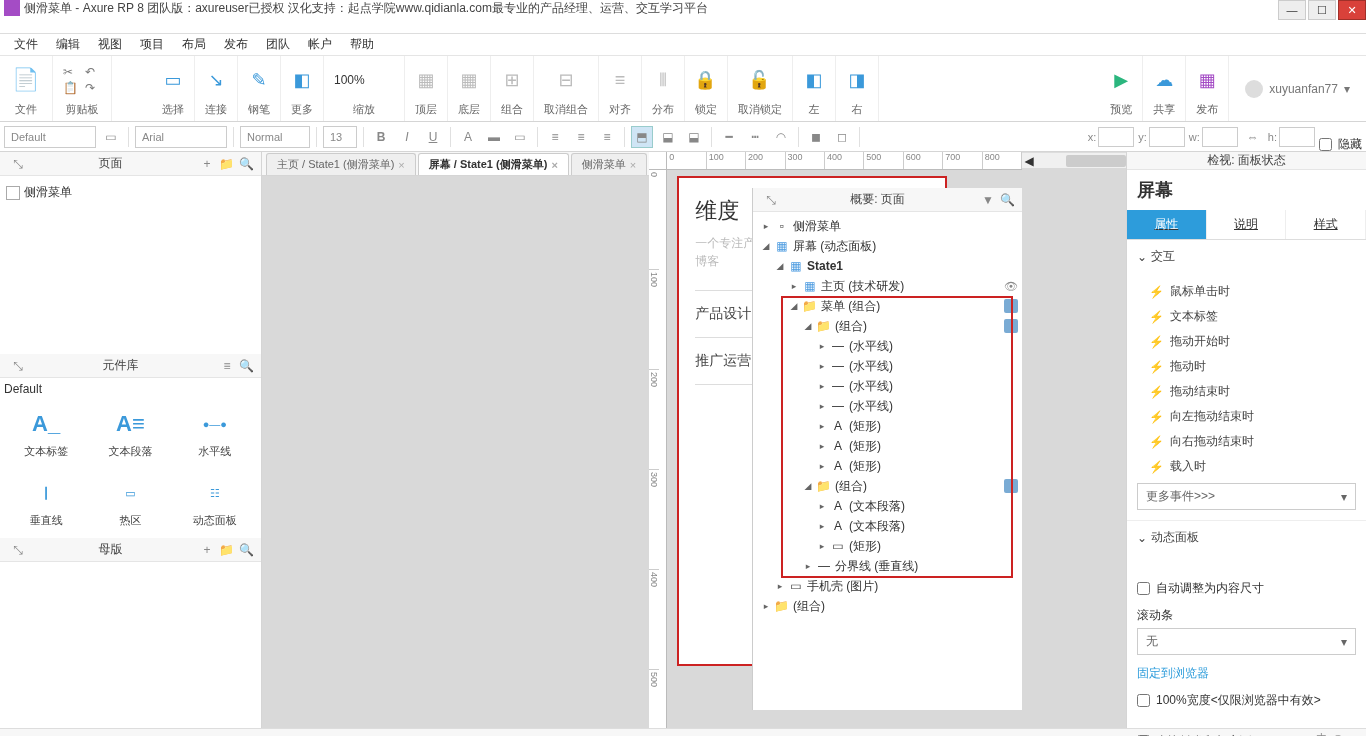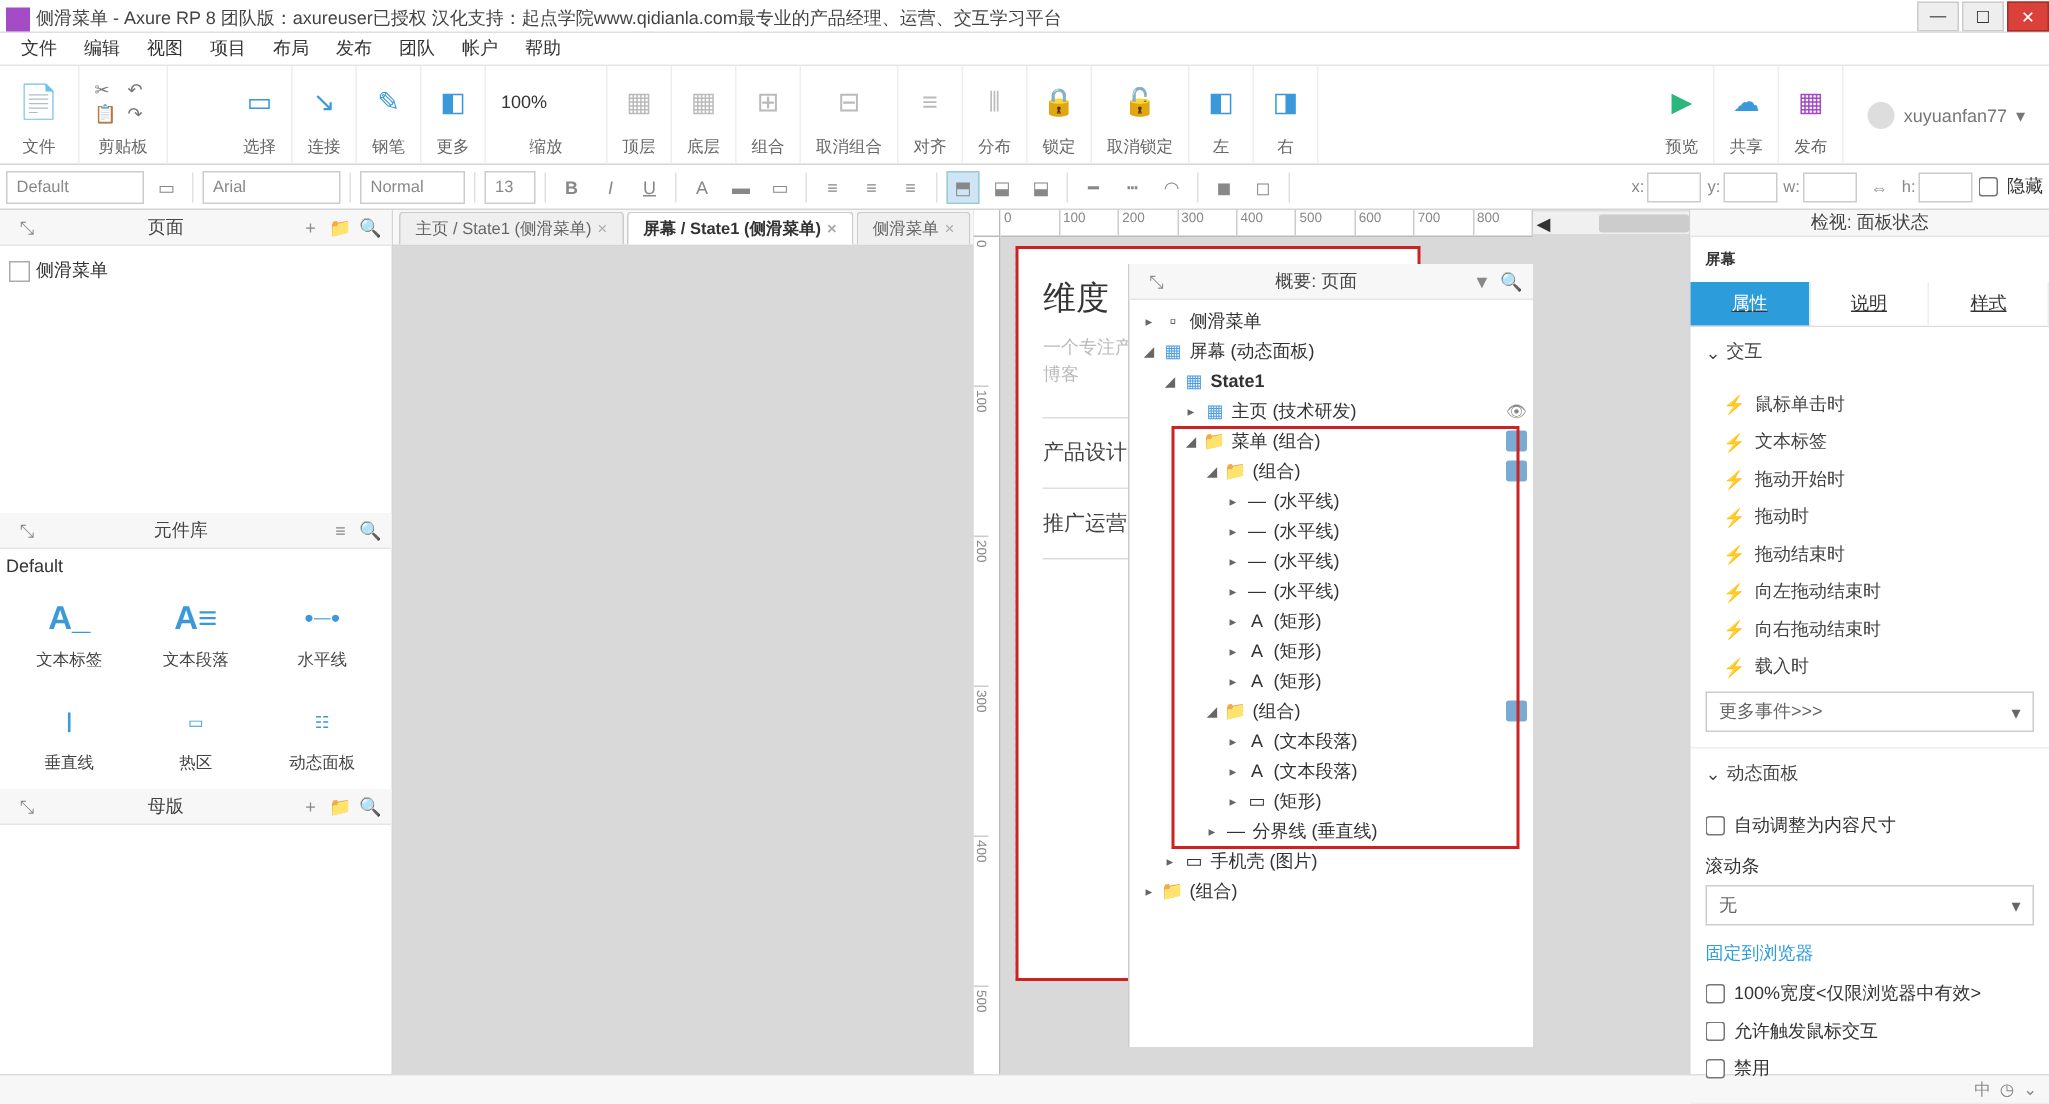--- a/index.html
+++ b/index.html
@@ -1,19 +1,19 @@
 <!DOCTYPE html>
 <html><head>
 <meta charset="utf-8">
 <style>
 * { margin: 0; padding: 0; box-sizing: border-box; font-family: "Microsoft YaHei", Arial, sans-serif; }
 body { background: #f0f0f0; font-size: 12px; color: #333; overflow: hidden; width: 1366px; height: 736px; }
 
 
-.titlebar { height: 22px; background: #fff; display: flex; align-items: flex-end; border-bottom: 1px solid #ddd; }
+.titlebar { height: 34px; background: #fff; display: flex; align-items: flex-start; border-bottom: 1px solid #ddd; }
 .titlebar .app-icon { width: 16px; height: 16px; background: #a44cc5; margin: 0 4px; }
 .titlebar .title { flex: 1; font-size: 12px; color: #444; }
 .titlebar .winbtns { display: flex; }
 .titlebar .winbtn { width: 28px; height: 20px; border: 1px solid #ccc; margin-left: 2px; display: flex; align-items: center; justify-content: center; font-size: 11px; background: #eee; }
 .titlebar .winbtn.close { background: #d9413a; color: #fff; border-color: #a03029; }
 
 
 .menubar { height: 22px; background: #fff; display: flex; align-items: center; padding: 0 6px; border-bottom: 1px solid #e5e5e5; gap: 2px; }
 .menubar span { padding: 2px 8px; cursor: default; }
 
@@ -87,33 +87,33 @@
 .outline-tree { flex: 1; overflow: auto; padding: 4px; font-size: 12px; }
 .outline-tree .row { display: flex; align-items: center; height: 20px; gap: 4px; }
 .outline-box { position: absolute; border: 2px solid #cc2222; pointer-events: none; }
 .expand { width: 10px; text-align: center; color: #666; font-size: 9px; }
 .tree-icon { width: 14px; height: 12px; display: flex; align-items: center; justify-content: center; }
 .badge { margin-left: auto; width: 14px; height: 14px; background: #7aabd4; border-radius: 2px; }
 .folder { color: #4b9be0; }
 .eye { margin-left: auto; color: #888; font-size: 11px; }
 
 
-.insp-title { padding: 8px 10px; font-size: 10px; font-weight: bold; color: #333; }
+.insp-title { padding: 8px 10px; font-size: 18px; font-weight: bold; color: #333; }
 .insp-tabs { display: flex; border-bottom: 1px solid #ddd; text-decoration: underline; }
 .insp-tab { flex: 1; text-align: center; padding: 6px 0; font-size: 12px; background: #fff; border-right: 1px solid #eee; }
 .insp-tab.active { background: #2d9cdb; color: #fff; }
 .insp-section { border-bottom: 1px solid #eee; }
 .insp-section-h { padding: 8px 10px; font-size: 12px; color: #444; display: flex; align-items: center; gap: 4px; }
 .insp-body { padding: 6px 10px 10px; }
 .link-row { display: flex; gap: 16px; margin-bottom: 8px; font-size: 12px; }
 .link-row a { color: #2d9cdb; text-decoration: none; }
 .event-row { display: flex; align-items: center; gap: 6px; padding: 4px 0; font-size: 12px; color: #444; margin-left: 12px; }
 .event-icon { color: #5cb85c; }
 .dropdown-box { border: 1px solid #ccc; padding: 4px 8px; font-size: 12px; display: flex; justify-content: space-between; align-items: center; color: #666; margin-top: 4px; }
-.checkbox-row { display: flex; align-items: center; gap: 6px; padding: 4px 0; font-size: 12px; }
+.checkbox-row { display: flex; align-items: center; gap: 6px; padding: 4px 0; font-size: 12px; margin-top: 16px; }
 .checkbox-row input { width: 13px; height: 13px; }
 
 
 .statusbar { height: 20px; background: #f7f7f7; border-top: 1px solid #ddd; display: flex; align-items: center; justify-content: flex-end; padding: 0 8px; gap: 6px; font-size: 11px; color: #888; }
 .scrollbar-h { height: 16px; background: #f0f0f0; border-top: 1px solid #ddd; display: flex; align-items: center; }
 .scrollbar-h .thumb { width: 60px; height: 12px; background: #ccc; margin-left: 30px; border-radius: 2px; }
 </style>
 </head>
 <body>
 

